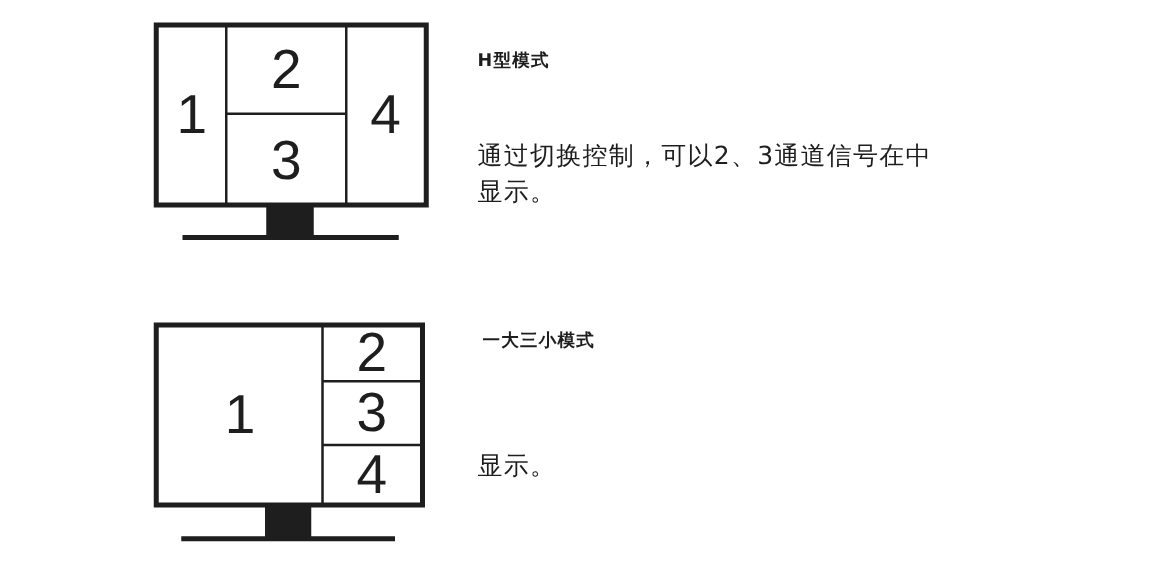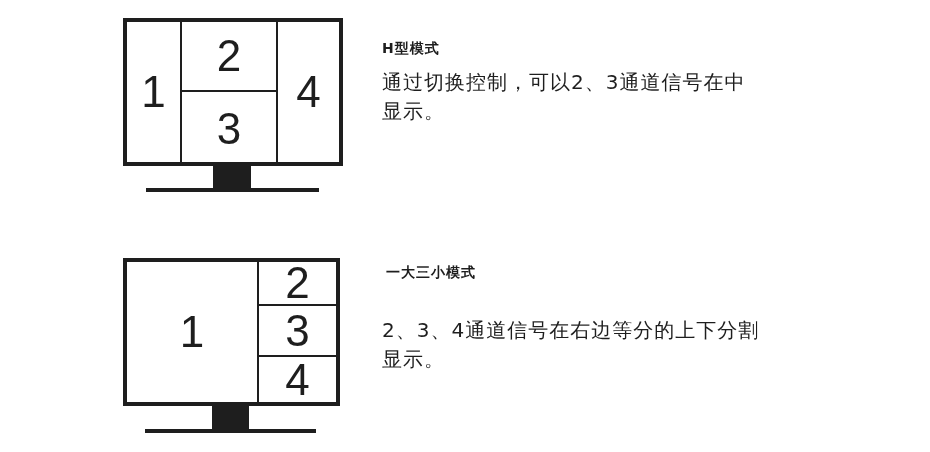--- a/index.html
+++ b/index.html
@@ -7,21 +7,21 @@
          font-family: "DejaVu Sans", "Liberation Sans", sans-serif; color: #1e1e1e; }
   .abs { position: absolute; box-sizing: border-box; }
   .screen { border: 4px solid #1e1e1e; background: #fff; }
   .vline { background: #1e1e1e; width: 2px; }
   .hline { background: #1e1e1e; height: 2px; }
   .neck { background: #1e1e1e; }
   .base { background: #1e1e1e; }
   .num { font-family: "Liberation Sans", sans-serif; font-size: 44px; line-height: 1;
          color: #1e1e1e; display: flex; align-items: center; justify-content: center; }
   .title { font-size: 14px; font-weight: bold; color: #1e1e1e; letter-spacing: 1px; }
-  .desc { font-size: 20px; line-height: 29px; color: #1e1e1e; width: 440px; letter-spacing: 1px; }
+  .desc { font-size: 20px; line-height: 29px; color: #1e1e1e; width: 440px; letter-spacing: 1px; margin-top: 42px; }
 </style>
 </head>
 <body>
 
 <div>
   <div>
     <div class="abs screen" style="left:123px; top:18px; width:220px; height:148px;"></div>
     <div class="abs vline" style="left:180px; top:20px; height:144px;"></div>
     <div class="abs vline" style="left:276px; top:20px; height:144px;"></div>
     <div class="abs hline" style="left:181px; top:90px; width:96px;"></div>
@@ -53,16 +53,15 @@
     <div class="abs num" style="left:259px; top:262px; width:77px; height:42px;">2</div>
     <div class="abs num" style="left:259px; top:306px; width:77px; height:49px;">3</div>
     <div class="abs num" style="left:259px; top:357px; width:77px; height:46px;">4</div>
 
     <div class="abs neck" style="left:212px; top:405px; width:37px; height:25px;"></div>
     <div class="abs base" style="left:145px; top:429px; width:171px; height:4px;"></div>
   </div>
 
   <div class="abs title" style="left:386px; top:264px;">一大三小模式</div>
   <div class="abs desc" style="left:382px; top:316px;">
-    <div>2、3、4通道信号在右边等分的上下分割</div>
     <div>显示。</div>
   </div>
 </div>
 
 </body></html>

